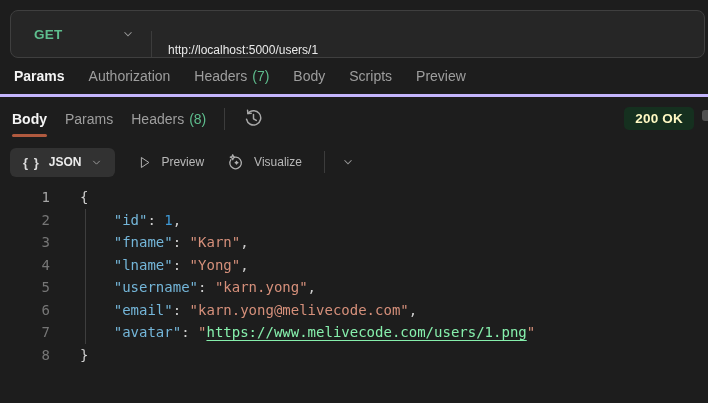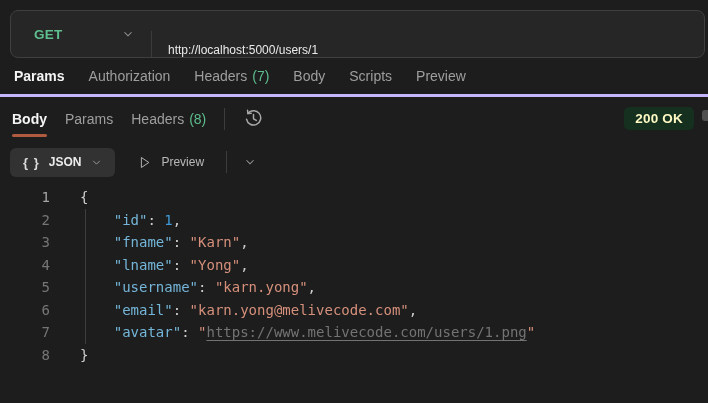--- a/index.html
+++ b/index.html
@@ -101,21 +101,21 @@
   .code-line.first .gutter { color:#a6a6a6; }
   .line-content { padding-left:30px; }
   .indent-guide {
     position:absolute; left:85px; top:25px;
     width:1px; height:135px; background:#3e3e3e;
   }
   .tok-p { color:#cfcfcf; }
   .tok-k { color:#74b6d9; }
   .tok-s { color:#d6907b; }
   .tok-n { color:#3f9bd8; }
-  .tok-su { color:#737373; text-decoration:underline; text-underline-offset:3px; cursor:pointer; }
+  .tok-su { color:#86efac; text-decoration:underline; text-underline-offset:3px; cursor:pointer; }
 </style>
 </head>
 <body>
 
 <div class="request-bar">
   <div class="method-select">
     <span class="method-label">GET</span>
     <svg class="chev" width="14" height="14" viewBox="0 0 24 24">
         <polyline points="6,9 12,15 18,9"></polyline>
       </svg>
@@ -175,20 +175,28 @@
     <span class="format-label">JSON</span>
     <svg class="chev" width="13" height="13" viewBox="0 0 24 24">
         <polyline points="6,9 12,15 18,9"></polyline>
       </svg>
   </div>
   <div class="tool-btn">
     <svg class="tool-icon" width="15" height="15" viewBox="0 0 24 24" stroke-linejoin="round">
         <path d="M7 4 L19 12 L7 20 Z"></path>
       </svg>
     <span>Preview</span>
+  </div>
+  <div class="tool-btn">
+    <svg class="tool-icon" width="19" height="19" viewBox="0 0 24 24" stroke-linecap="round" stroke-linejoin="round">
+      <path d="M6.2 8.3 A 7.3 7.3 0 1 0 12.6 5.3"></path>
+      <path d="M8.5 2.2 l.9 2.2 2.2.9 -2.2.9 -.9 2.2 -.9-2.2 -2.2-.9 2.2-.9 z"></path>
+      <path d="M13.3 10.5 l.5 1.2 1.2.5 -1.2.5 -.5 1.2 -.5-1.2 -1.2-.5 1.2-.5 z"></path>
+    </svg>
+    <span>Visualize</span>
   </div>
   <div class="vdiv" style="height:22px"></div>
   <div class="icon-btn" style="margin-left:-6px">
     <svg class="chev" width="14" height="14" viewBox="0 0 24 24">
         <polyline points="6,9 12,15 18,9"></polyline>
       </svg>
   </div>
 </div>
 
 <div class="code-editor">

